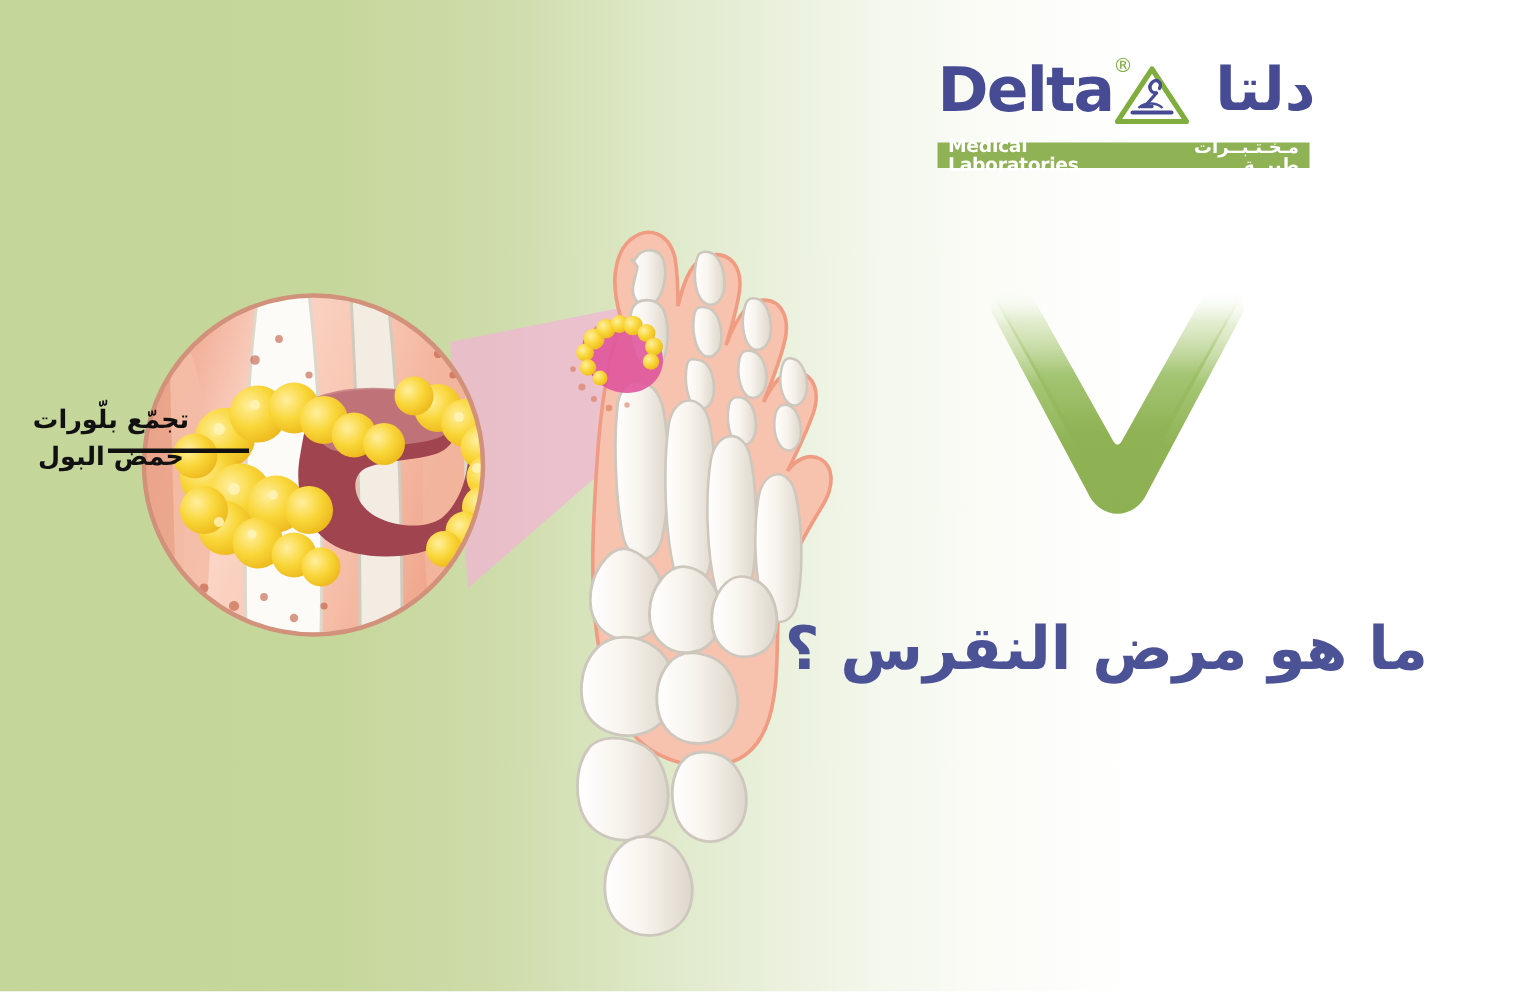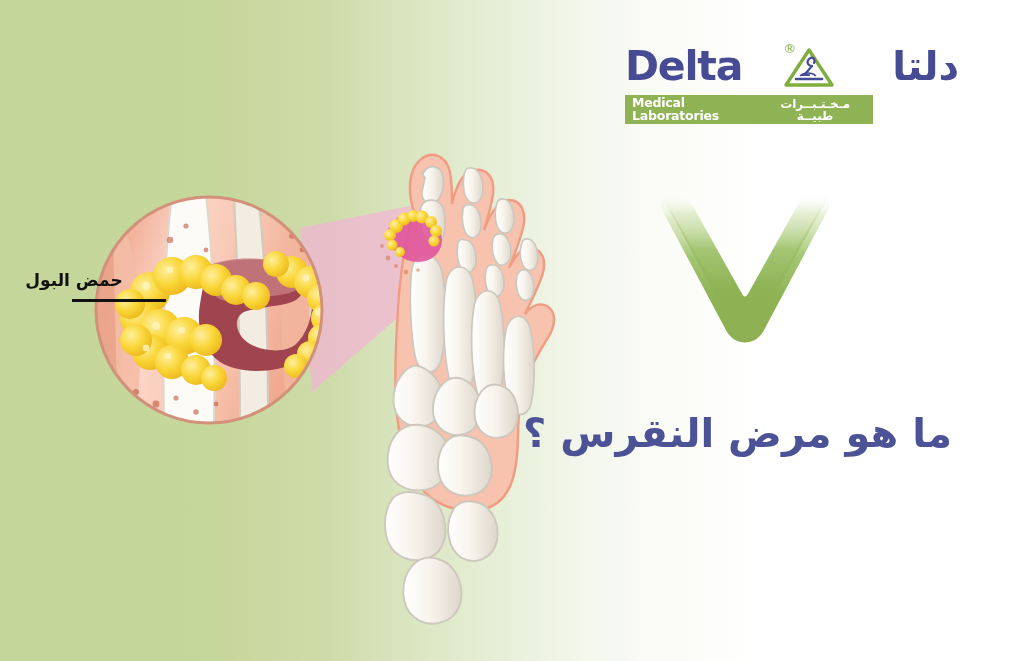--- a/index.html
+++ b/index.html
@@ -27,24 +27,23 @@
 
   
   .logo-block {
     position: absolute;
     left: 625px;
     top: 40px;
     width: 248px;
   }
   .logo-top {
     display: flex;
-    align-items: center;
+    align-items: flex-start;
     justify-content: space-between;
     height: 52px;
-    gap: 41px;
   }
   .logo-word-en {
     font-family: "DejaVu Sans", "Liberation Sans", sans-serif;
     font-size: 41px;
     font-weight: bold;
     color: #464b94;
     letter-spacing: -1.2px;
     line-height: 1;
   }
   .logo-mark {
@@ -66,42 +65,41 @@
     font-size: 40px;
     font-weight: bold;
     color: #464b94;
     direction: rtl;
     line-height: 1;
     margin-left: 16px;
   }
   .logo-bar {
     margin-top: 3px;
     background: #8fb254;
-    height: 29px;
+    height: 17px;
     display: flex;
     align-items: center;
     justify-content: space-between;
     padding: 0 7px;
     box-sizing: border-box;
   }
   .logo-bar-en {
     color: #ffffff;
     font-size: 12.5px;
     font-weight: bold;
     letter-spacing: -0.2px;
     line-height: 1;
   }
   .logo-bar-ar {
     color: #ffffff;
     font-size: 12px;
     font-weight: bold;
     direction: rtl;
     letter-spacing: 1.2px;
     line-height: 1;
-    text-align: center;
   }
 
   
   .vee {
     position: absolute;
     left: 655px;
     top: 192px;
     width: 180px;
     height: 152px;
   }
@@ -355,20 +353,21 @@
             <circle cx="330" cy="376" r="2.4"></circle>
         </g>
 
         <path d="M292 196 L322 196 L322 214 Z" fill="#f0bcd8" opacity="0.6"></path>
       </g>
       <circle cx="209" cy="310" r="113" fill="none" stroke="#d2917b" stroke-width="3"></circle>
     </g>
   </svg>
 
   <div class="callout">
+    <div>تجمّع بلّورات</div>
     <div>حمض البول</div>
   </div>
   <div class="callout-line"></div>
 
   <div class="logo-block">
     <div class="logo-top">
       <span class="logo-word-en">Delta</span>
 
       <span class="logo-mark">
         <span class="logo-reg">®</span>

